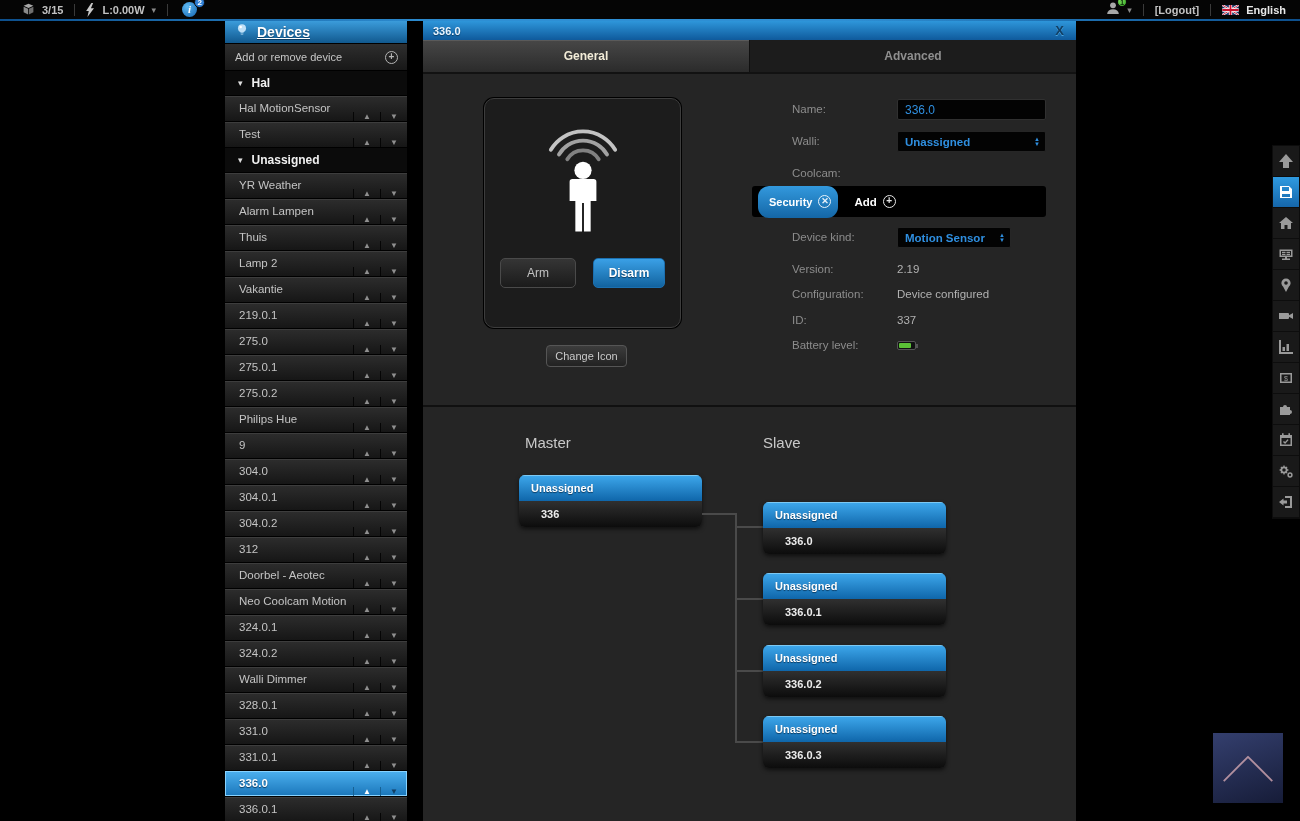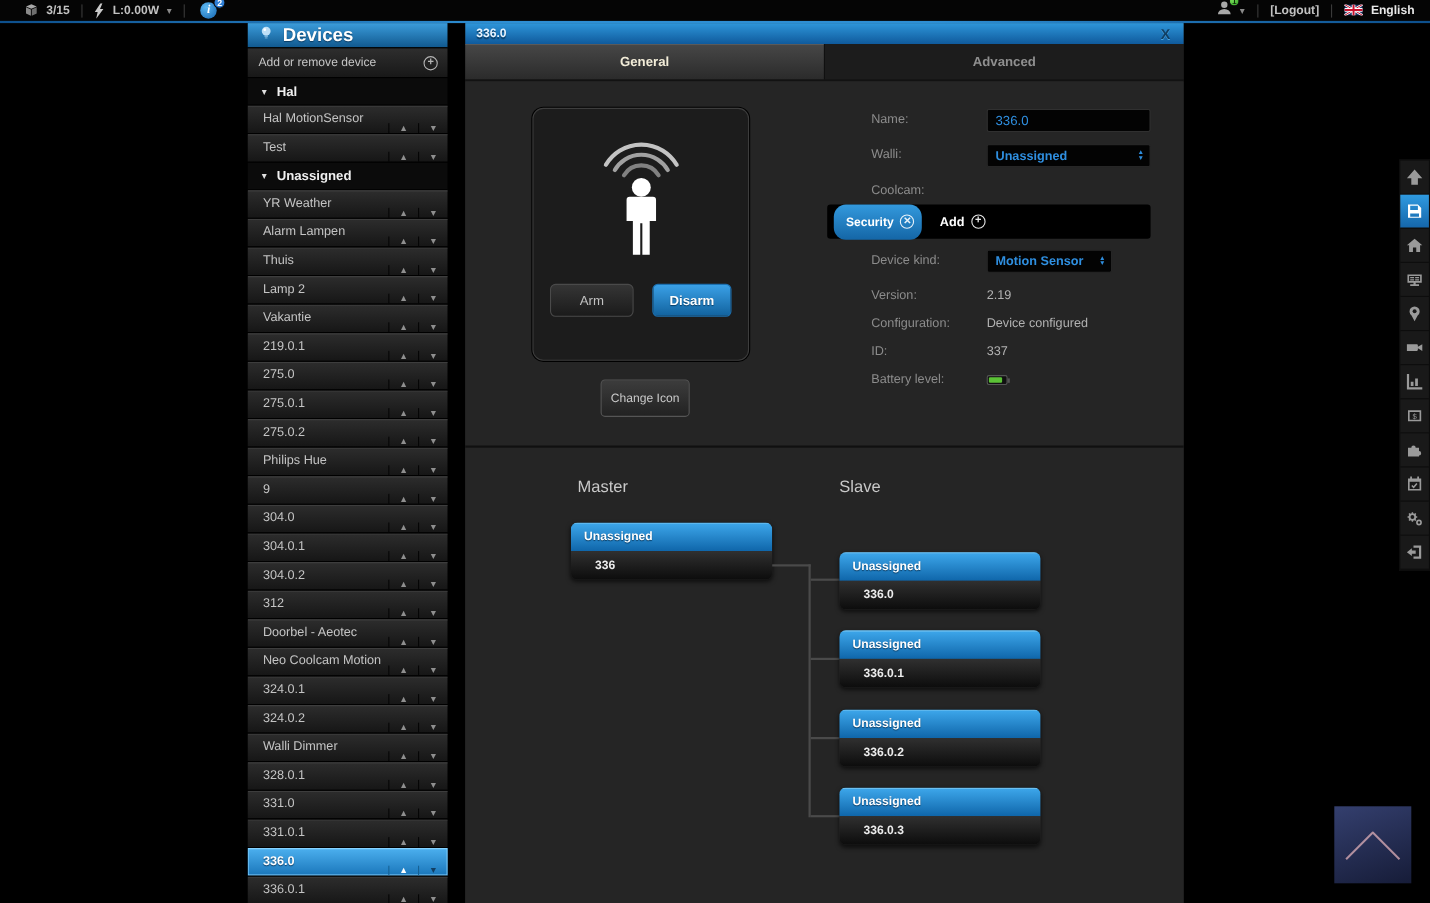--- a/index.html
+++ b/index.html
@@ -29,21 +29,21 @@
             background:radial-gradient(circle at 35% 30%,#7fe55f,#2f9e22); border:1px solid #0a0a0a;
             color:#0c2d08; font-size:7.5px; font-weight:bold; text-align:center; line-height:9px; }
   .logout { cursor:pointer; }
   .lang { color:#e8e8e8; }
 
   
   .sidebar { position:absolute; left:225px; top:21px; width:182px; bottom:0; overflow:hidden; background:#000; }
   .sb-header { height:23px; background:linear-gradient(180deg,#3b9cdb,#11598f);
                display:flex; align-items:center; gap:8px; padding-left:10px;
                border-bottom:1px solid #000; }
-  .sb-title { color:#fff; font-size:17px; font-weight:bold; text-shadow:0 1px 1px #0a3c63; }
+  .sb-title { color:#fff; font-size:14px; font-weight:bold; text-shadow:0 1px 1px #0a3c63;text-decoration:underline; }
   .sb-add { height:27px; background:linear-gradient(180deg,#2e2e2e,#181818); border-bottom:1px solid #000;
             display:flex; align-items:center; justify-content:space-between; padding:0 9px 0 10px;
             color:#c6c6c6; font-size:11px; cursor:pointer; }
   .plus-circle { width:13px; height:13px; border:1.4px solid #b5b5b5; border-radius:50%; color:#b5b5b5;
                  font-size:10px; line-height:10px; text-align:center; font-weight:bold; }
   .group-row { height:25px; background:#0b0b0b; border-bottom:1px solid #000; display:flex;
                align-items:center; gap:9px; padding-left:13px; cursor:pointer; }
   .gchev { color:#e0e0e0; font-size:9px; }
   .glabel { color:#f0f0f0; font-size:12px; font-weight:bold; }
   .device-row { height:26px; background:linear-gradient(180deg,#2d2d2d,#161616); border-bottom:1px solid #000;
@@ -75,21 +75,21 @@
                background:#1c1c1c; border:1px solid #3d3d3d; border-radius:10px;
                box-shadow:0 0 0 1px #000; }
   .person { position:absolute; left:50%; transform:translateX(-50%); top:12px; }
   .btn { display:flex; align-items:center; justify-content:center; cursor:pointer; }
   .arm { position:absolute; left:15px; top:159px; width:76px; height:30px;
          background:linear-gradient(180deg,#353535,#1b1b1b); border:1px solid #4a4a4a; border-radius:5px;
          color:#c2c2c2; font-size:12px; }
   .disarm { position:absolute; left:108px; top:159px; width:72px; height:30px;
             background:linear-gradient(180deg,#3aa0e6,#12639f); border:1px solid #1c70b0; border-radius:5px;
             color:#fff; font-size:12px; font-weight:bold; text-shadow:0 1px 1px #0a3c63; }
-  .change { position:absolute; left:123px; top:271px; width:81px; height:34px;
+  .change { position:absolute; left:123px; top:271px; width:81px; height:22px;
             background:linear-gradient(180deg,#3c3c3c,#222); border:1px solid #555; border-radius:4px;
             color:#c9c9c9; font-size:11px; }
 
   .lbl { position:absolute; left:329px; color:#8c8c8c; font-size:11.5px;margin-left:40px; }
   .val { position:absolute; left:474px; color:#b2b2b2; font-size:11.5px; }
   .field { position:absolute; left:474px; width:149px; height:21px; background:#030303;
            border:1px solid #303030; border-radius:2px; color:#2f8fe0; font-size:12px;
            padding-left:7px; font-family:"Liberation Sans", sans-serif; }
   .select { position:absolute; left:474px; height:21px; background:#030303; border:1px solid #262626;
             border-radius:2px; color:#2f8fe0; font-size:11.5px; font-weight:bold;

